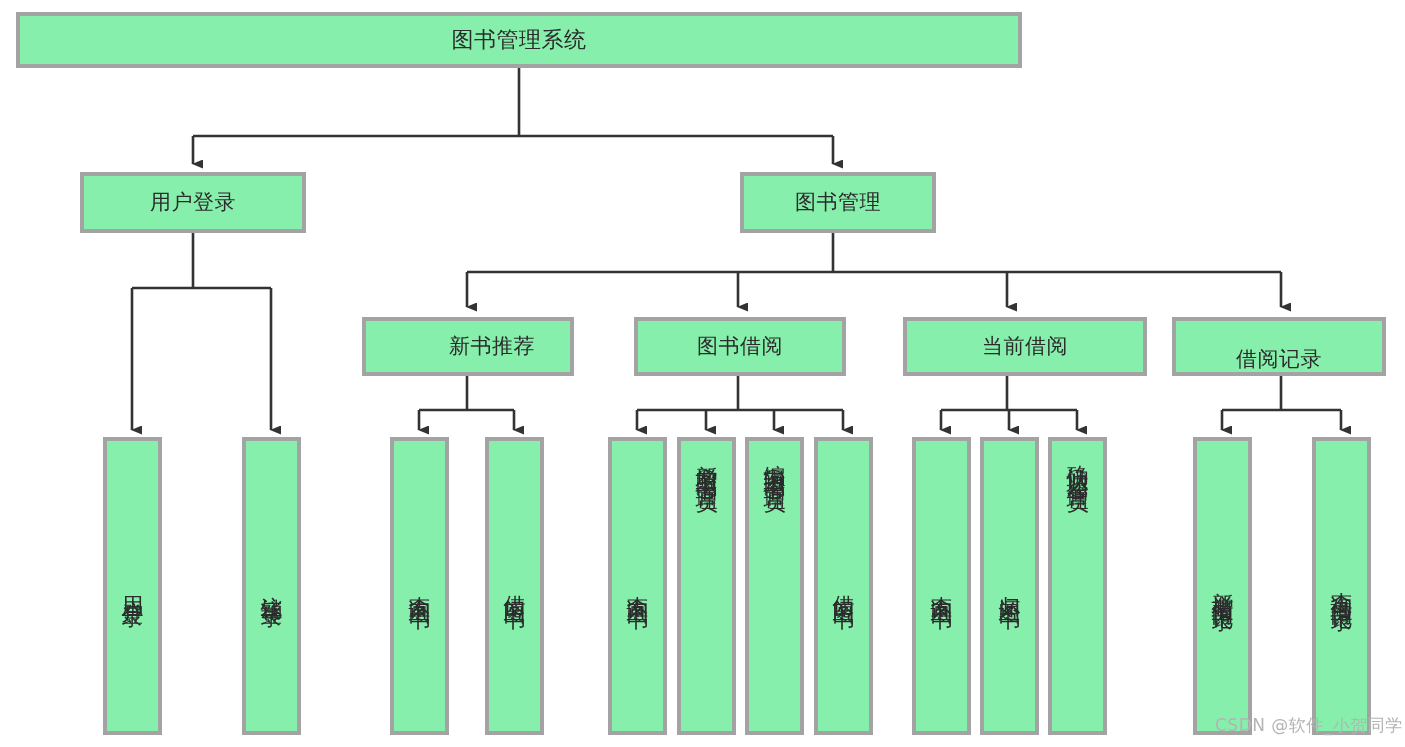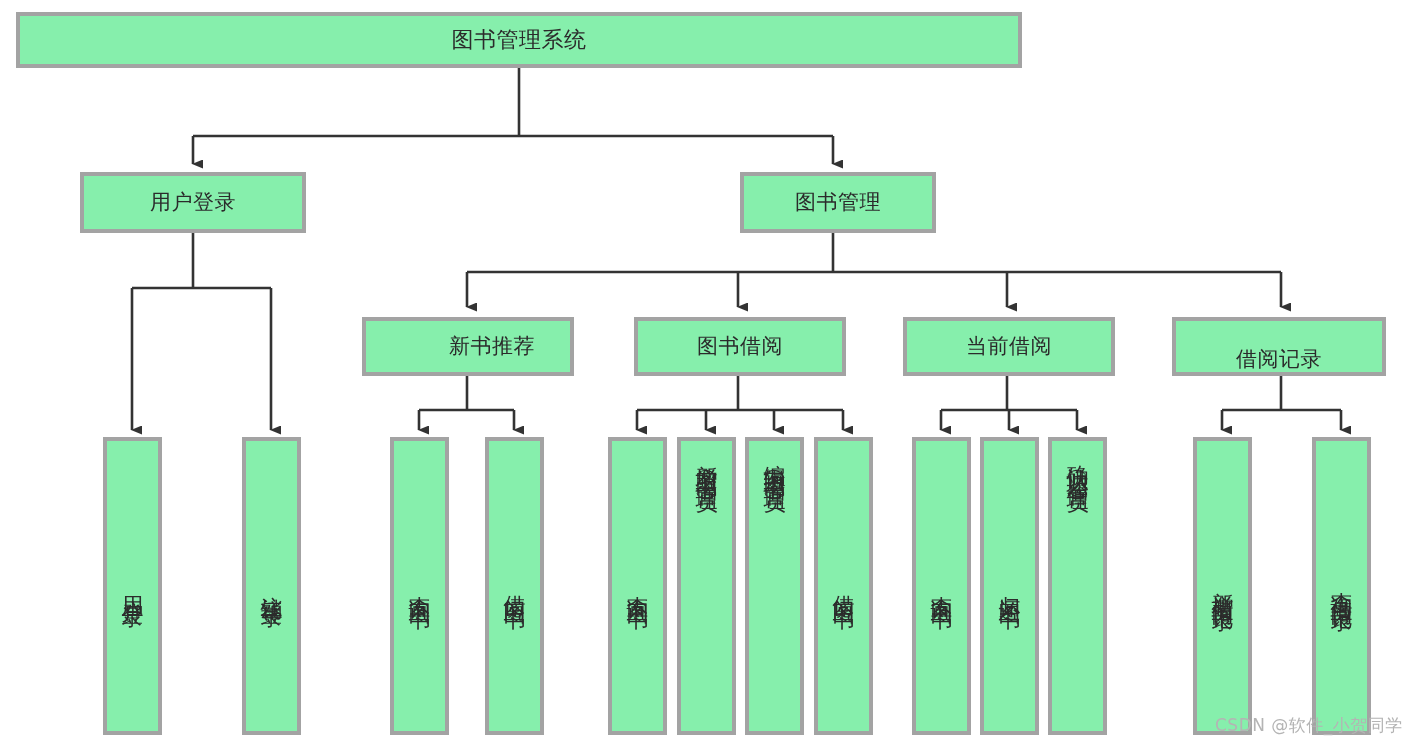--- a/index.html
+++ b/index.html
@@ -154,21 +154,21 @@
   </div>
 
   <div class="node h" style="left:362px; top:317px; width:212px; height:59px;padding-left:48px;">
     <span class="node-label">新书推荐</span>
   </div>
 
   <div class="node h" style="left:634px; top:317px; width:212px; height:59px;font-family:Liberation Serif, serif;">
     <span class="node-label">图书借阅</span>
   </div>
 
-  <div class="node h" style="left:903px; top:317px; width:212px; height:59px;">
+  <div class="node h" style="left:903px; top:317px; width:244px; height:59px;">
     <span class="node-label">当前借阅</span>
   </div>
 
   <div class="node h" style="left:1172px; top:317px; width:214px; height:59px;align-items:flex-end;">
     <span class="node-label">借阅记录</span>
   </div>
 
   <div class="node v centered" style="left:103px; top:437px; width:59px; height:298px;">
     <span class="node-label">用户登录</span>
   </div>

